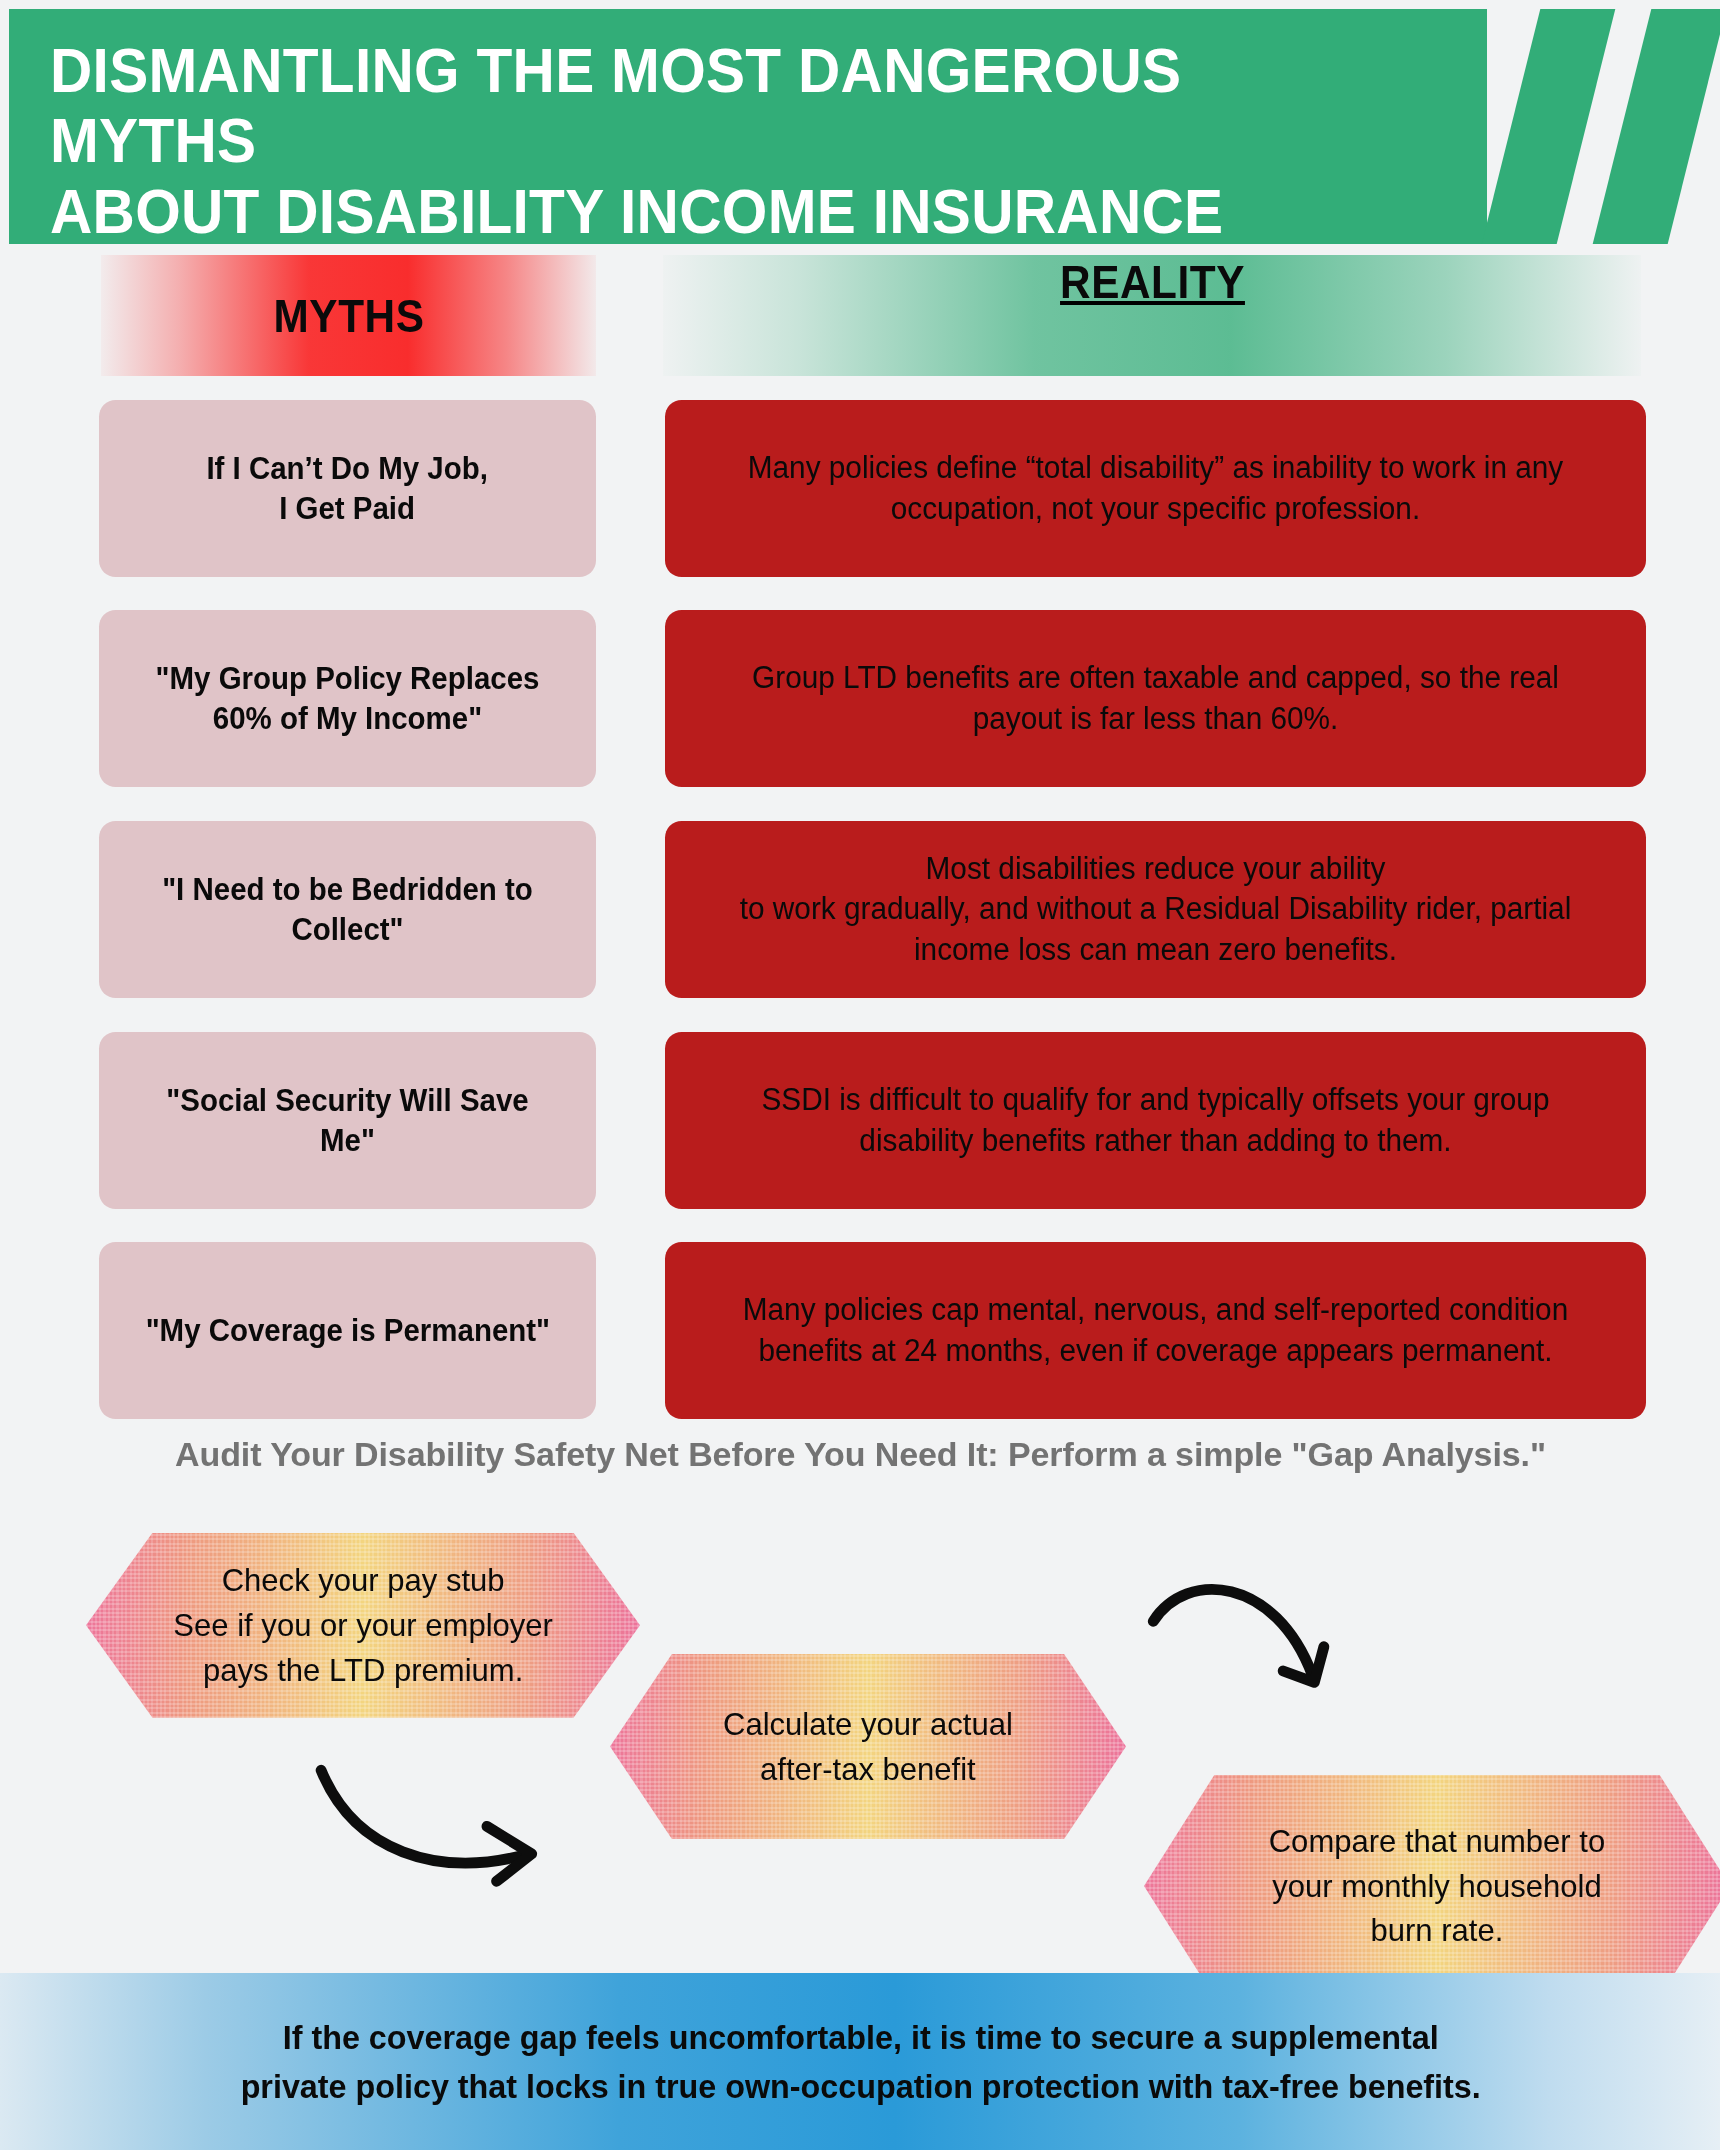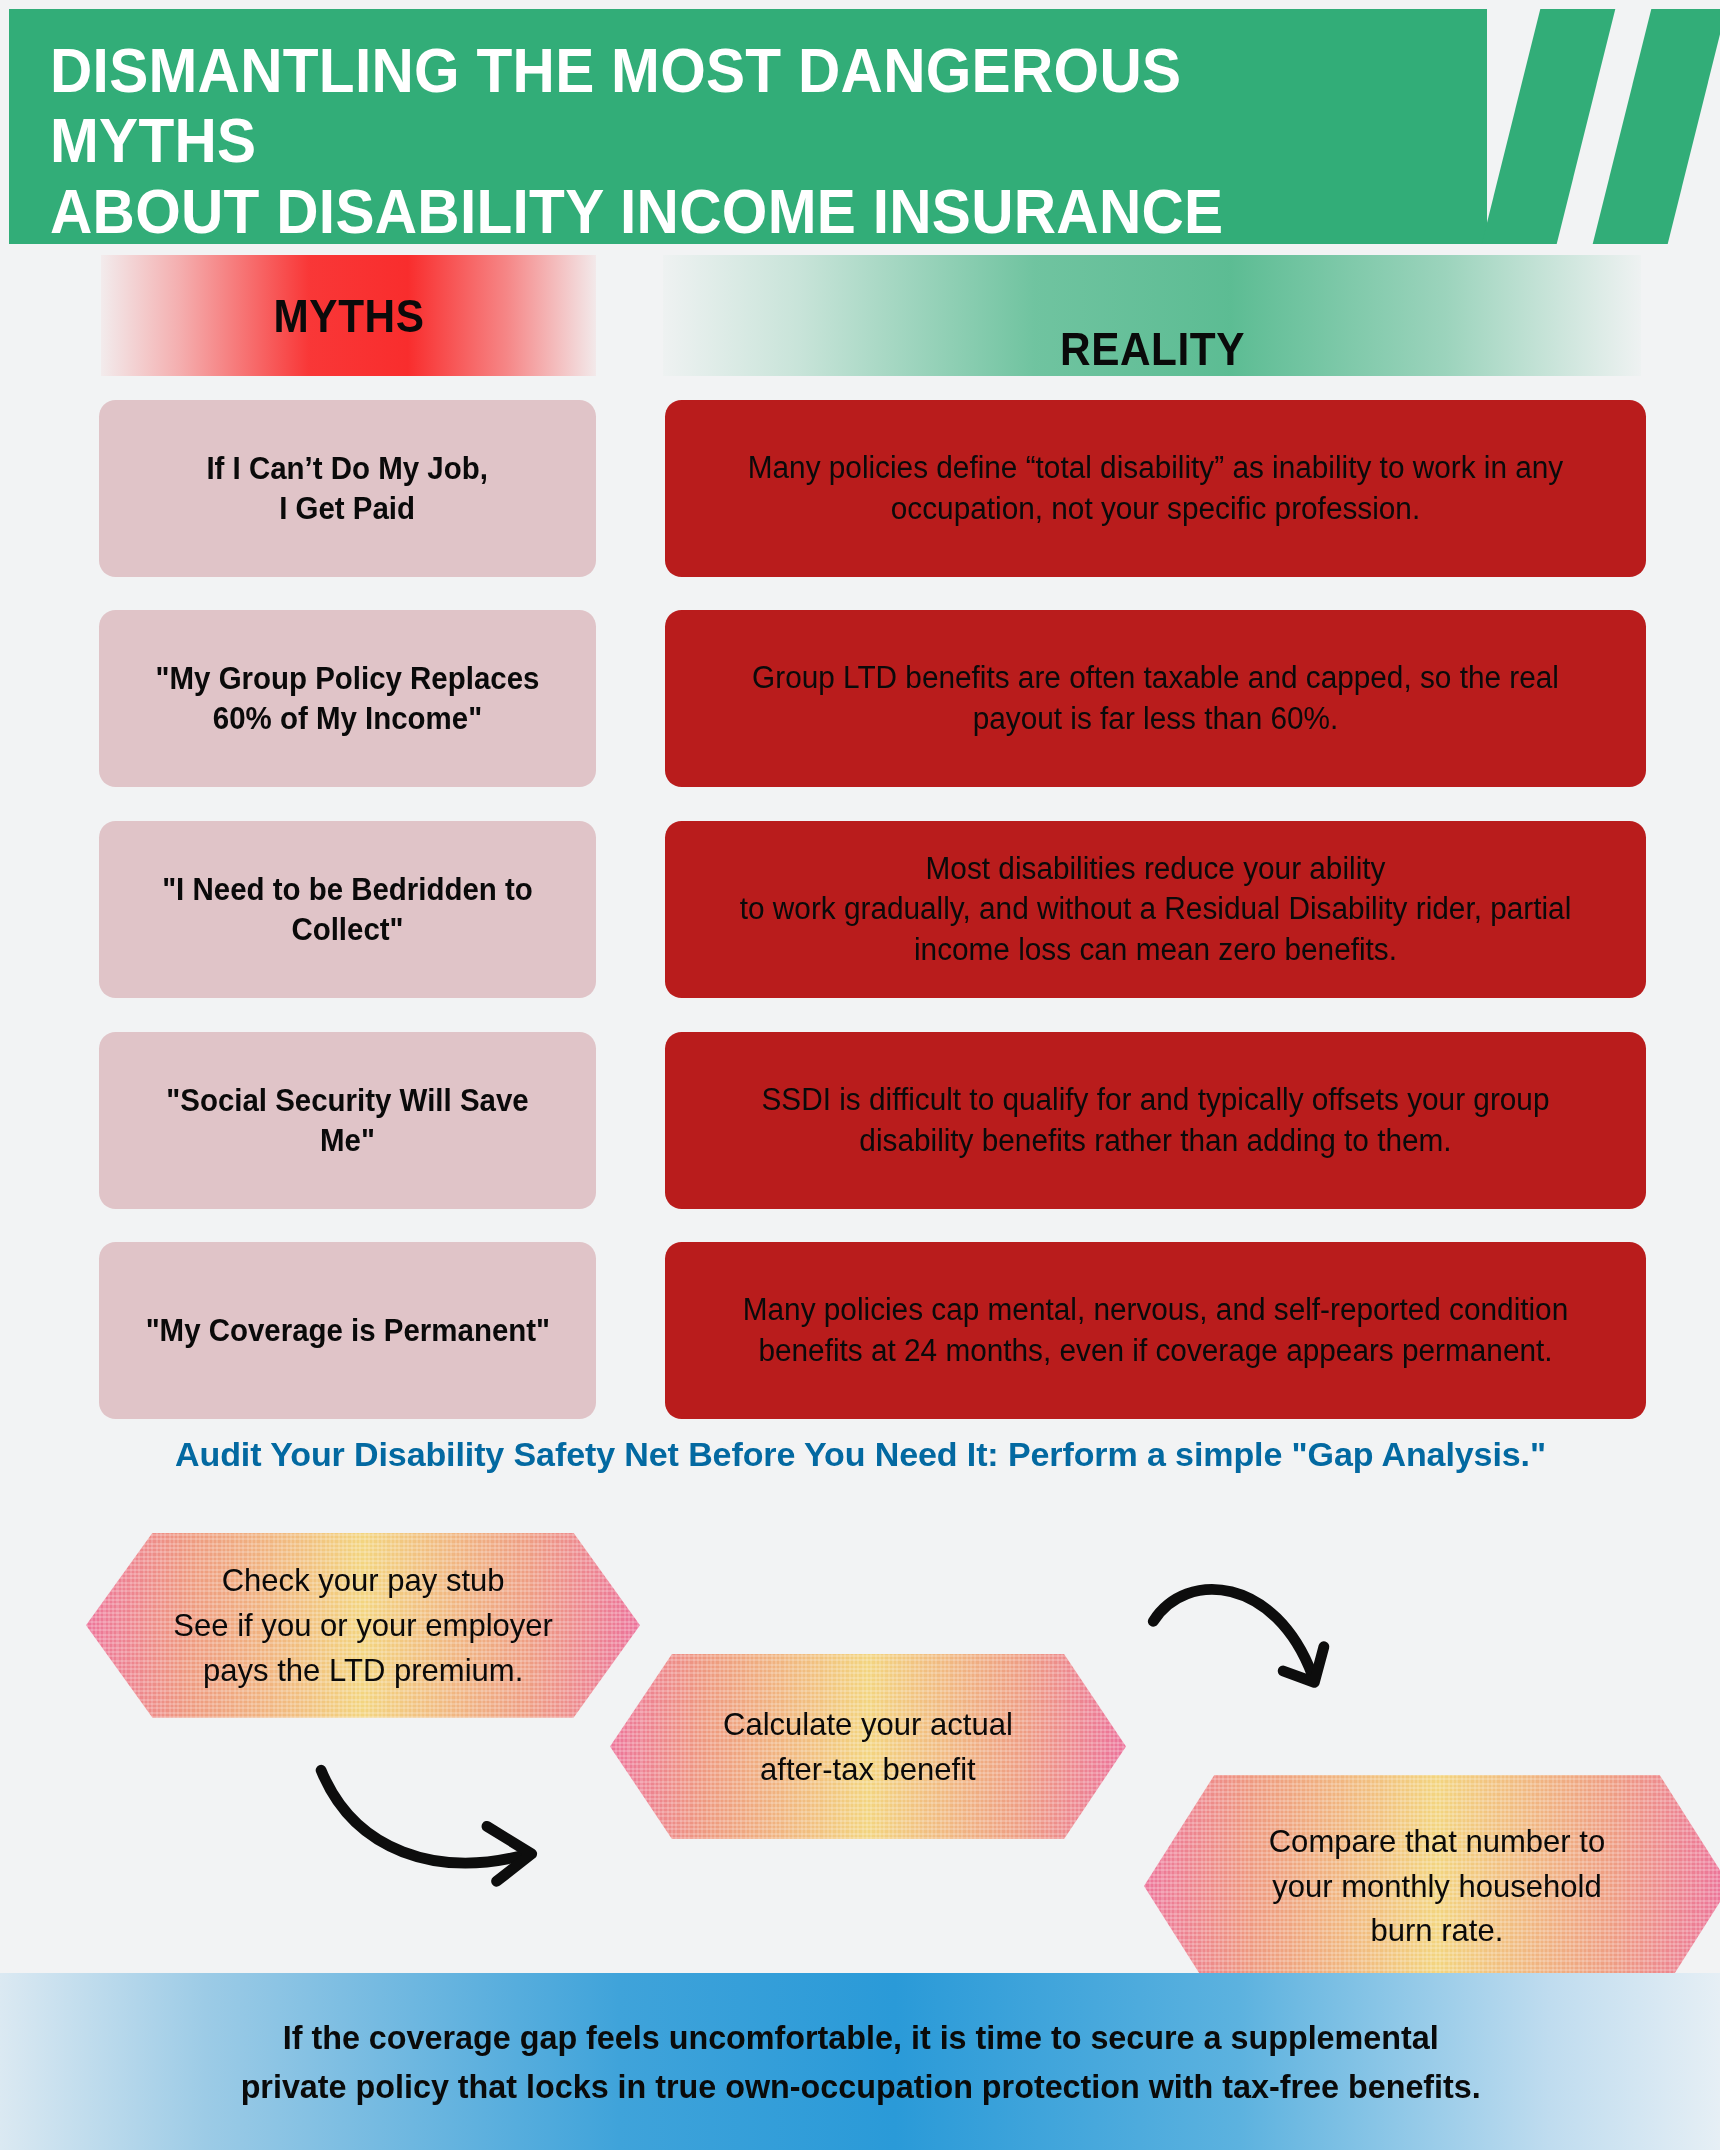--- a/index.html
+++ b/index.html
@@ -52,21 +52,21 @@
   }
   #reality-head{
     position:absolute;left:663px;top:255px;width:978px;height:121px;
     background:linear-gradient(90deg,
       rgba(50,173,120,0.02) 0%,
       rgba(50,173,120,0.22) 14%,
       rgba(50,173,120,0.68) 38%,
       rgba(50,173,120,0.78) 58%,
       rgba(50,173,120,0.45) 80%,
       rgba(50,173,120,0.02) 100%);
-    display:flex;align-items:flex-end;justify-content:center;
+    display:flex;align-items:flex-start;justify-content:center;text-decoration:underline;
   }
   .colhead-text{
     font-size:46px;font-weight:bold;color:#0a0a0a;
     letter-spacing:0.6px;transform:scaleX(0.92);
   }
 
   
   #rows{position:absolute;left:0;top:400px;width:1721px;}
   .row{position:relative;width:1420px;}
   .myth-card{
@@ -89,21 +89,21 @@
   }
   .reality-text{
     font-size:31px;line-height:1.30;font-weight:400;
     color:#0a0a0a;text-align:center;transform:scaleX(0.96);
   }
 
   
   #audit-heading{
     position:absolute;left:0;top:1435px;width:1721px;
     text-align:center;
-    font-size:34px;font-weight:bold;color:#0369a1;
+    font-size:34px;font-weight:bold;color:#737373;
     letter-spacing:-0.1px;
   }
 
   
   #flow{position:absolute;left:0;top:1529px;width:1721px;height:433px;margin-left:36px;}
   .hex{
     position:absolute;
     -webkit-clip-path:polygon(12% 0%,88% 0%,100% 50%,88% 100%,12% 100%,0% 50%);
     clip-path:polygon(12% 0%,88% 0%,100% 50%,88% 100%,12% 100%,0% 50%);
     display:flex;align-items:center;justify-content:center;

